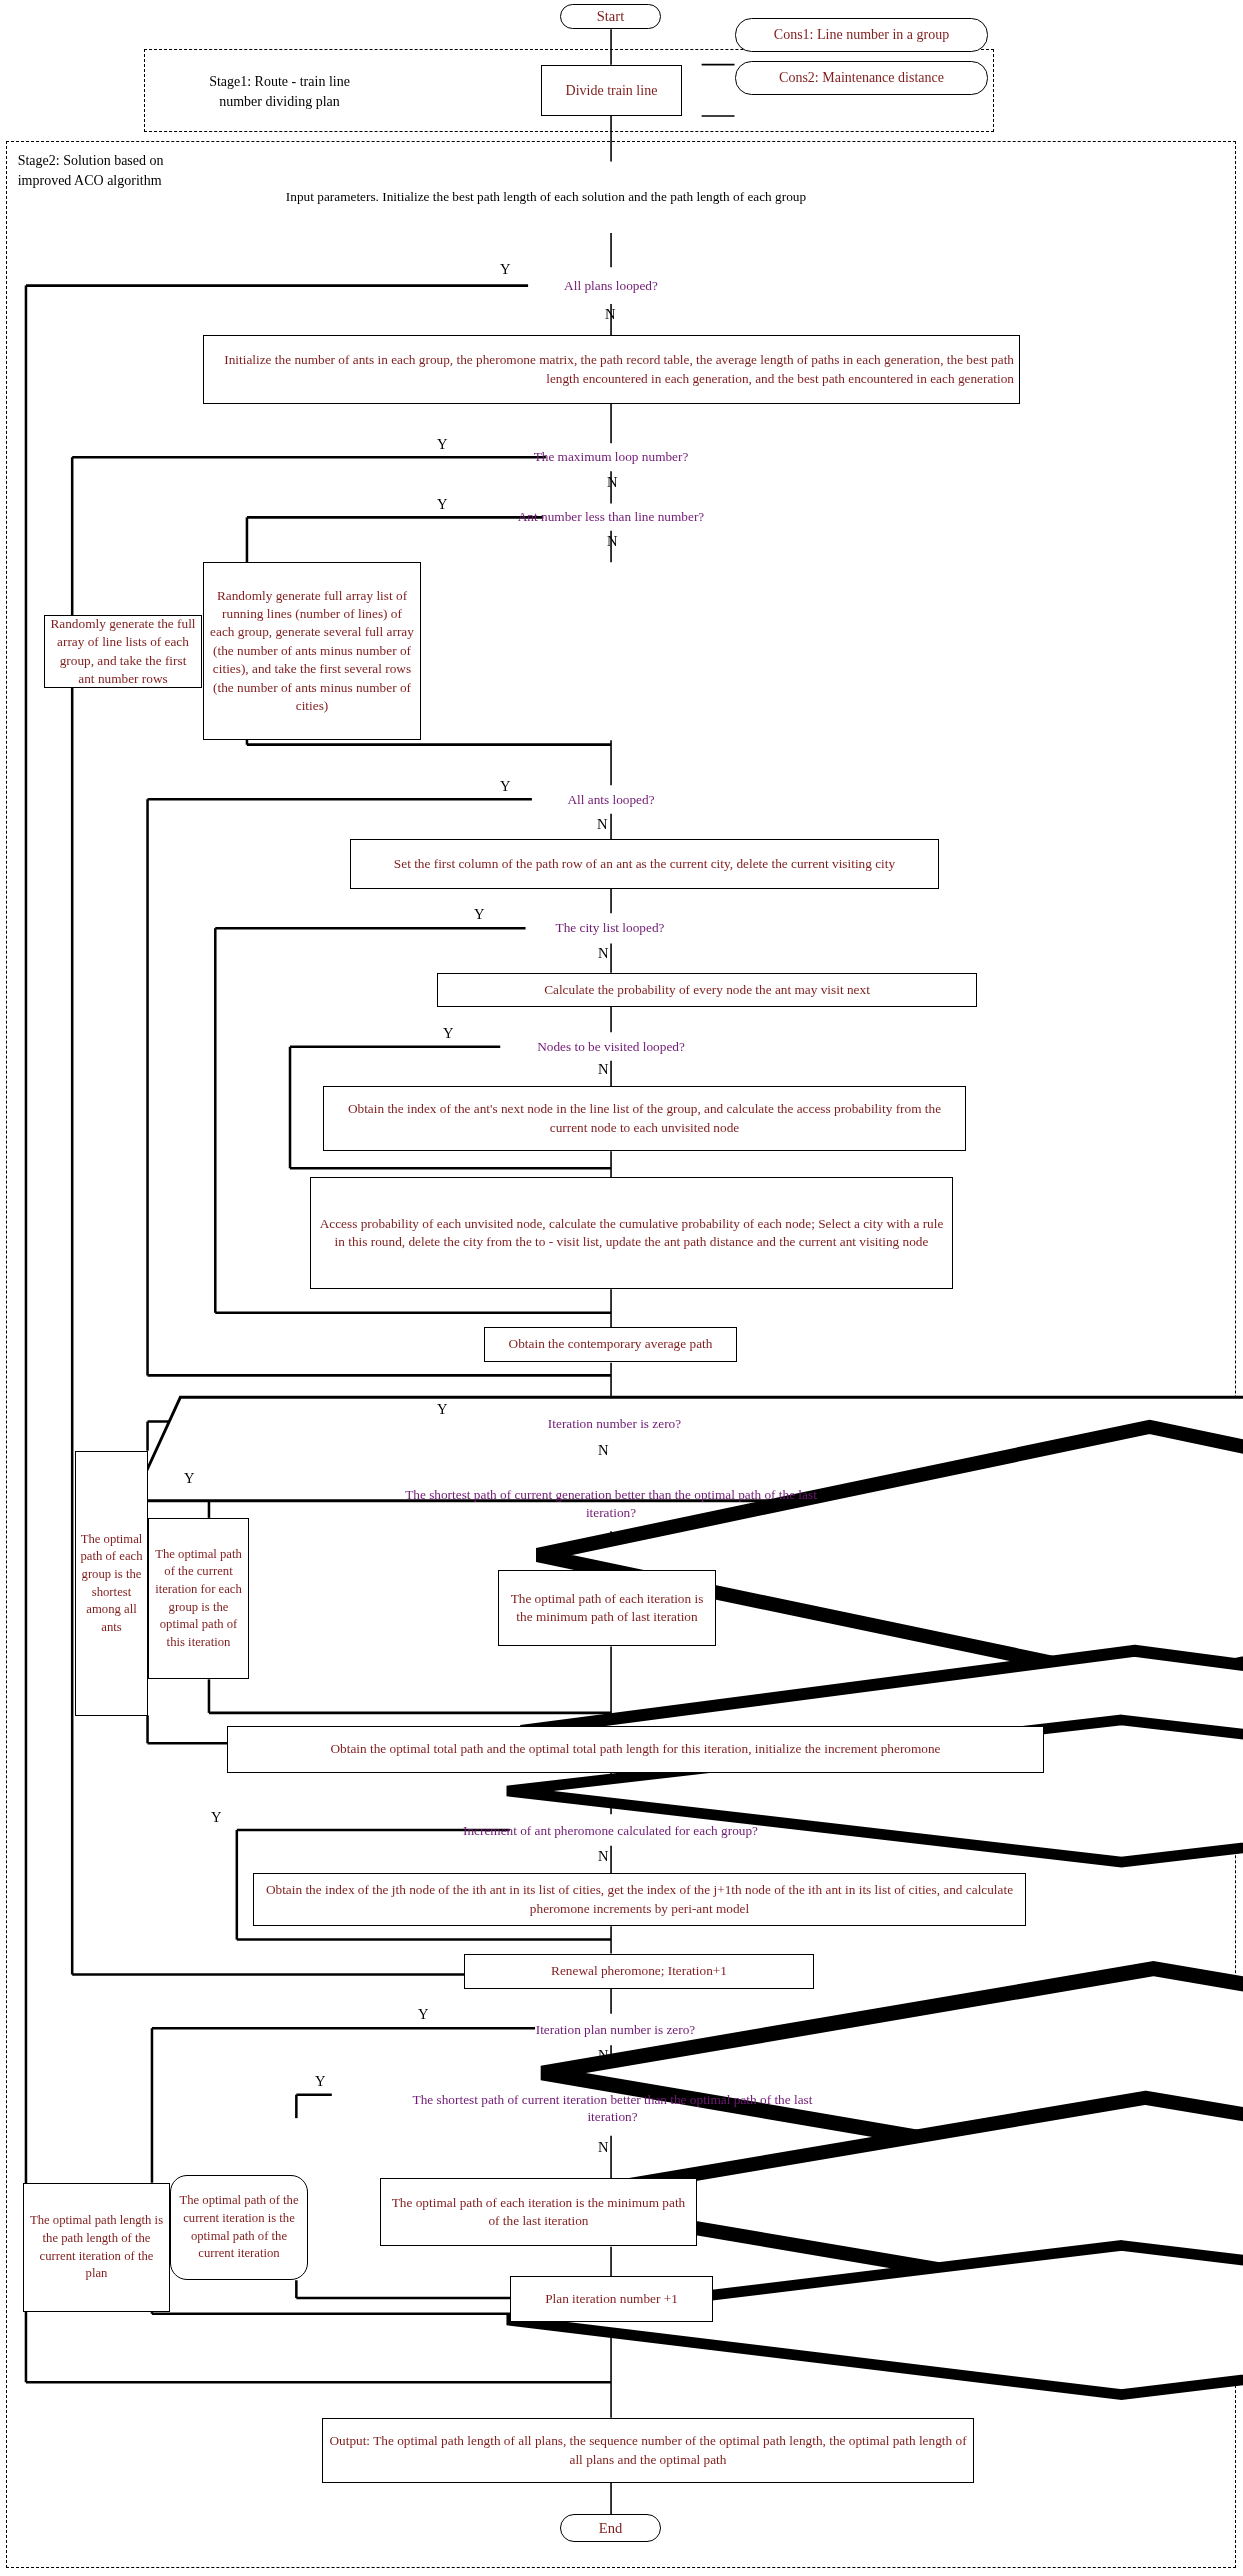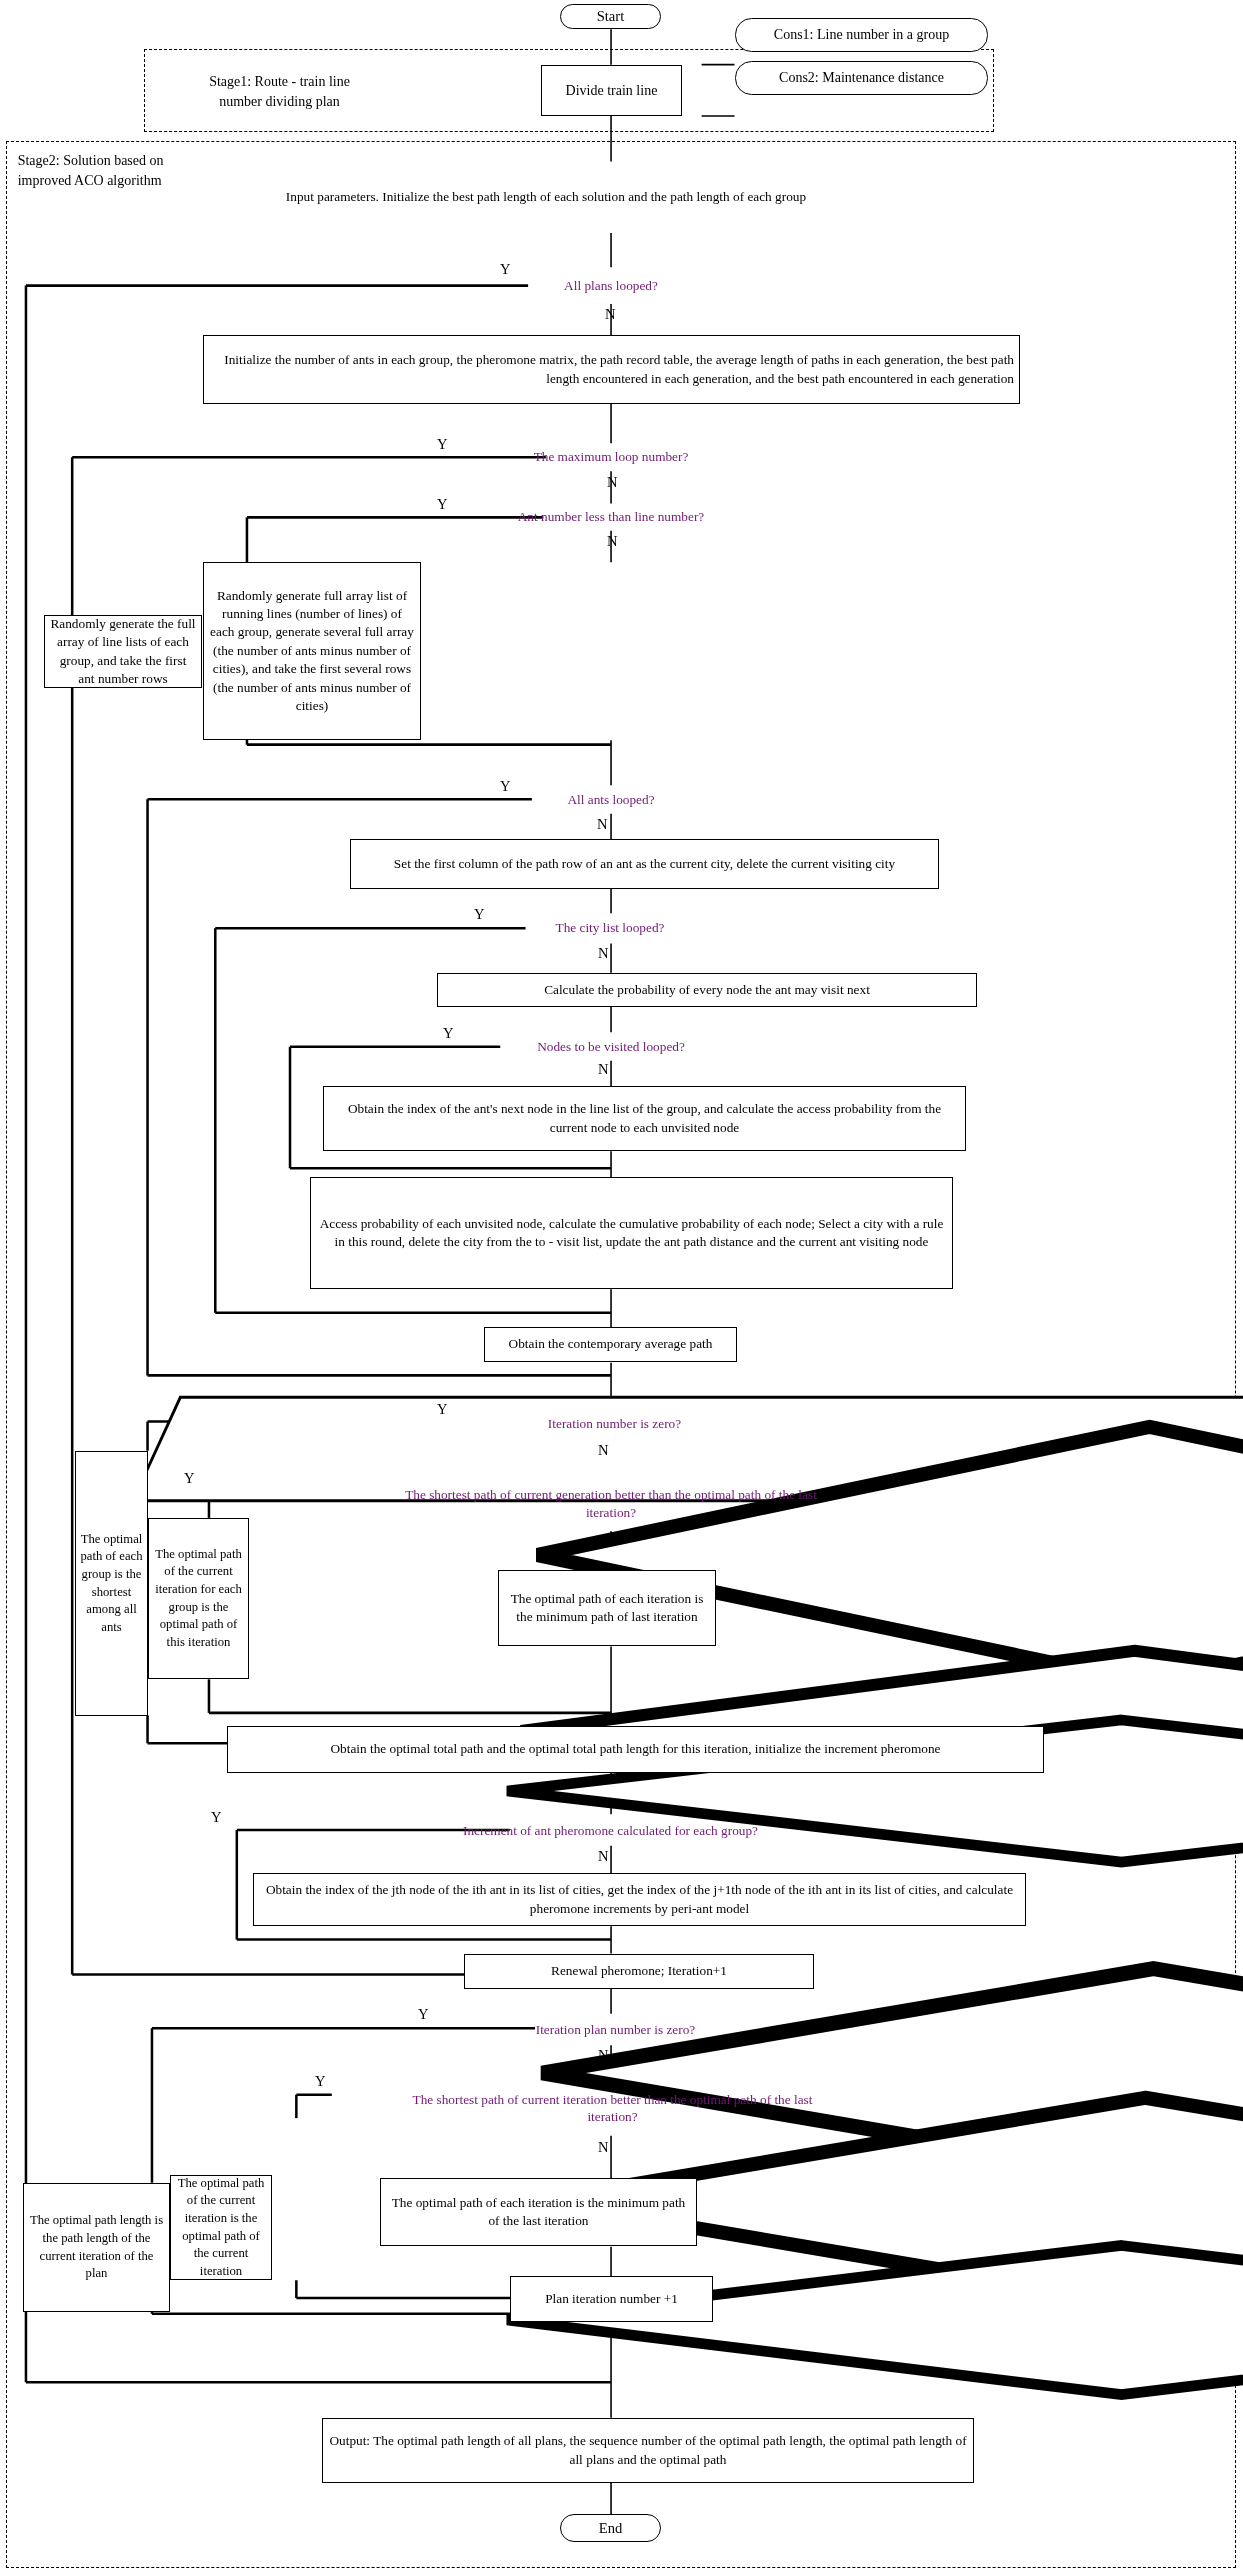--- a/index.html
+++ b/index.html
@@ -4,21 +4,21 @@
 <style>
   html,body{margin:0;padding:0;background:#fff;}
   body{font-family:"Liberation Serif", serif;}
   #page{position:relative;width:1243px;height:2576px;background:#fff;overflow:hidden;}
   svg{position:absolute;left:0;top:0;width:1243px;height:2576px;}
   .fl-line{stroke:#000;fill:none;}
   .thin{stroke-width:2.5;}
   .med{stroke-width:4;}
   .node{position:absolute;box-sizing:border-box;border:1.6px solid #000;background:#fff;
         display:flex;align-items:center;justify-content:center;text-align:center;
-        font-family:"Liberation Serif", serif;color:#000000;line-height:1.38;}
+        font-family:"Liberation Serif", serif;color:#7f1d1d;line-height:1.38;}
   .proc{font-size:13.3px;padding:2.5px 5px;}
   .term{border-radius:19px;font-size:14.6px;}
   .cons{border-radius:16.5px;font-size:14px;}
   .dia-wrap{position:absolute;}
   .dia-wrap svg{position:absolute;left:0;top:0;}
   .dia-label{position:absolute;left:0;top:0;width:100%;height:100%;
              display:flex;align-items:center;justify-content:center;text-align:center;
              font-size:13.3px;font-family:"Liberation Serif", serif;color:#701a75;
              pointer-events:none;line-height:1.3;}
   .para{position:absolute;}
@@ -299,21 +299,21 @@
   <div class="node proc" style="left:498px;top:1570px;width:218px;height:76px;">The optimal path of each iteration is the minimum path of last iteration</div>
 
   <div class="node proc" style="left:227px;top:1726px;width:817px;height:47px;">Obtain the optimal total path and the optimal total path length for this iteration, initialize the increment pheromone</div>
 
   <div class="node proc" style="left:253px;top:1873px;width:773px;height:53px;">Obtain the index of the jth node of the ith ant in its list of cities, get the index of the j+1th node of the ith ant in its list of cities, and calculate pheromone increments by peri-ant model</div>
 
   <div class="node proc" style="left:464px;top:1954px;width:350px;height:35px;">Renewal pheromone; Iteration+1</div>
 
   <div class="node proc" style="left:23px;top:2183px;width:147px;height:129px;font-size:12.7px;">The optimal path length is the path length of the current iteration of the plan</div>
 
-  <div class="node proc" style="left:170px;top:2175px;width:102px;height:105px;font-size:12.7px;">The optimal path of the current iteration is the optimal path of the current iteration</div>
+  <div class="node proc" style="left:170px;top:2175px;width:138px;height:105px;font-size:12.7px;border-radius:17px;">The optimal path of the current iteration is the optimal path of the current iteration</div>
 
   <div class="node proc" style="left:380px;top:2178px;width:317px;height:68px;">The optimal path of each iteration is the minimum path of the last iteration</div>
 
   <div class="node proc" style="left:510px;top:2276px;width:203px;height:46px;">Plan iteration number +1</div>
 
   <div class="node proc" style="left:322px;top:2418px;width:652px;height:65px;">Output: The optimal path length of all plans, the sequence number of the optimal path length, the optimal path length of all plans and the optimal path</div>
 
   <div class="yn" style="left:500px;top:261px;">Y</div>
   <div class="yn" style="left:605px;top:306px;">N</div>
 

